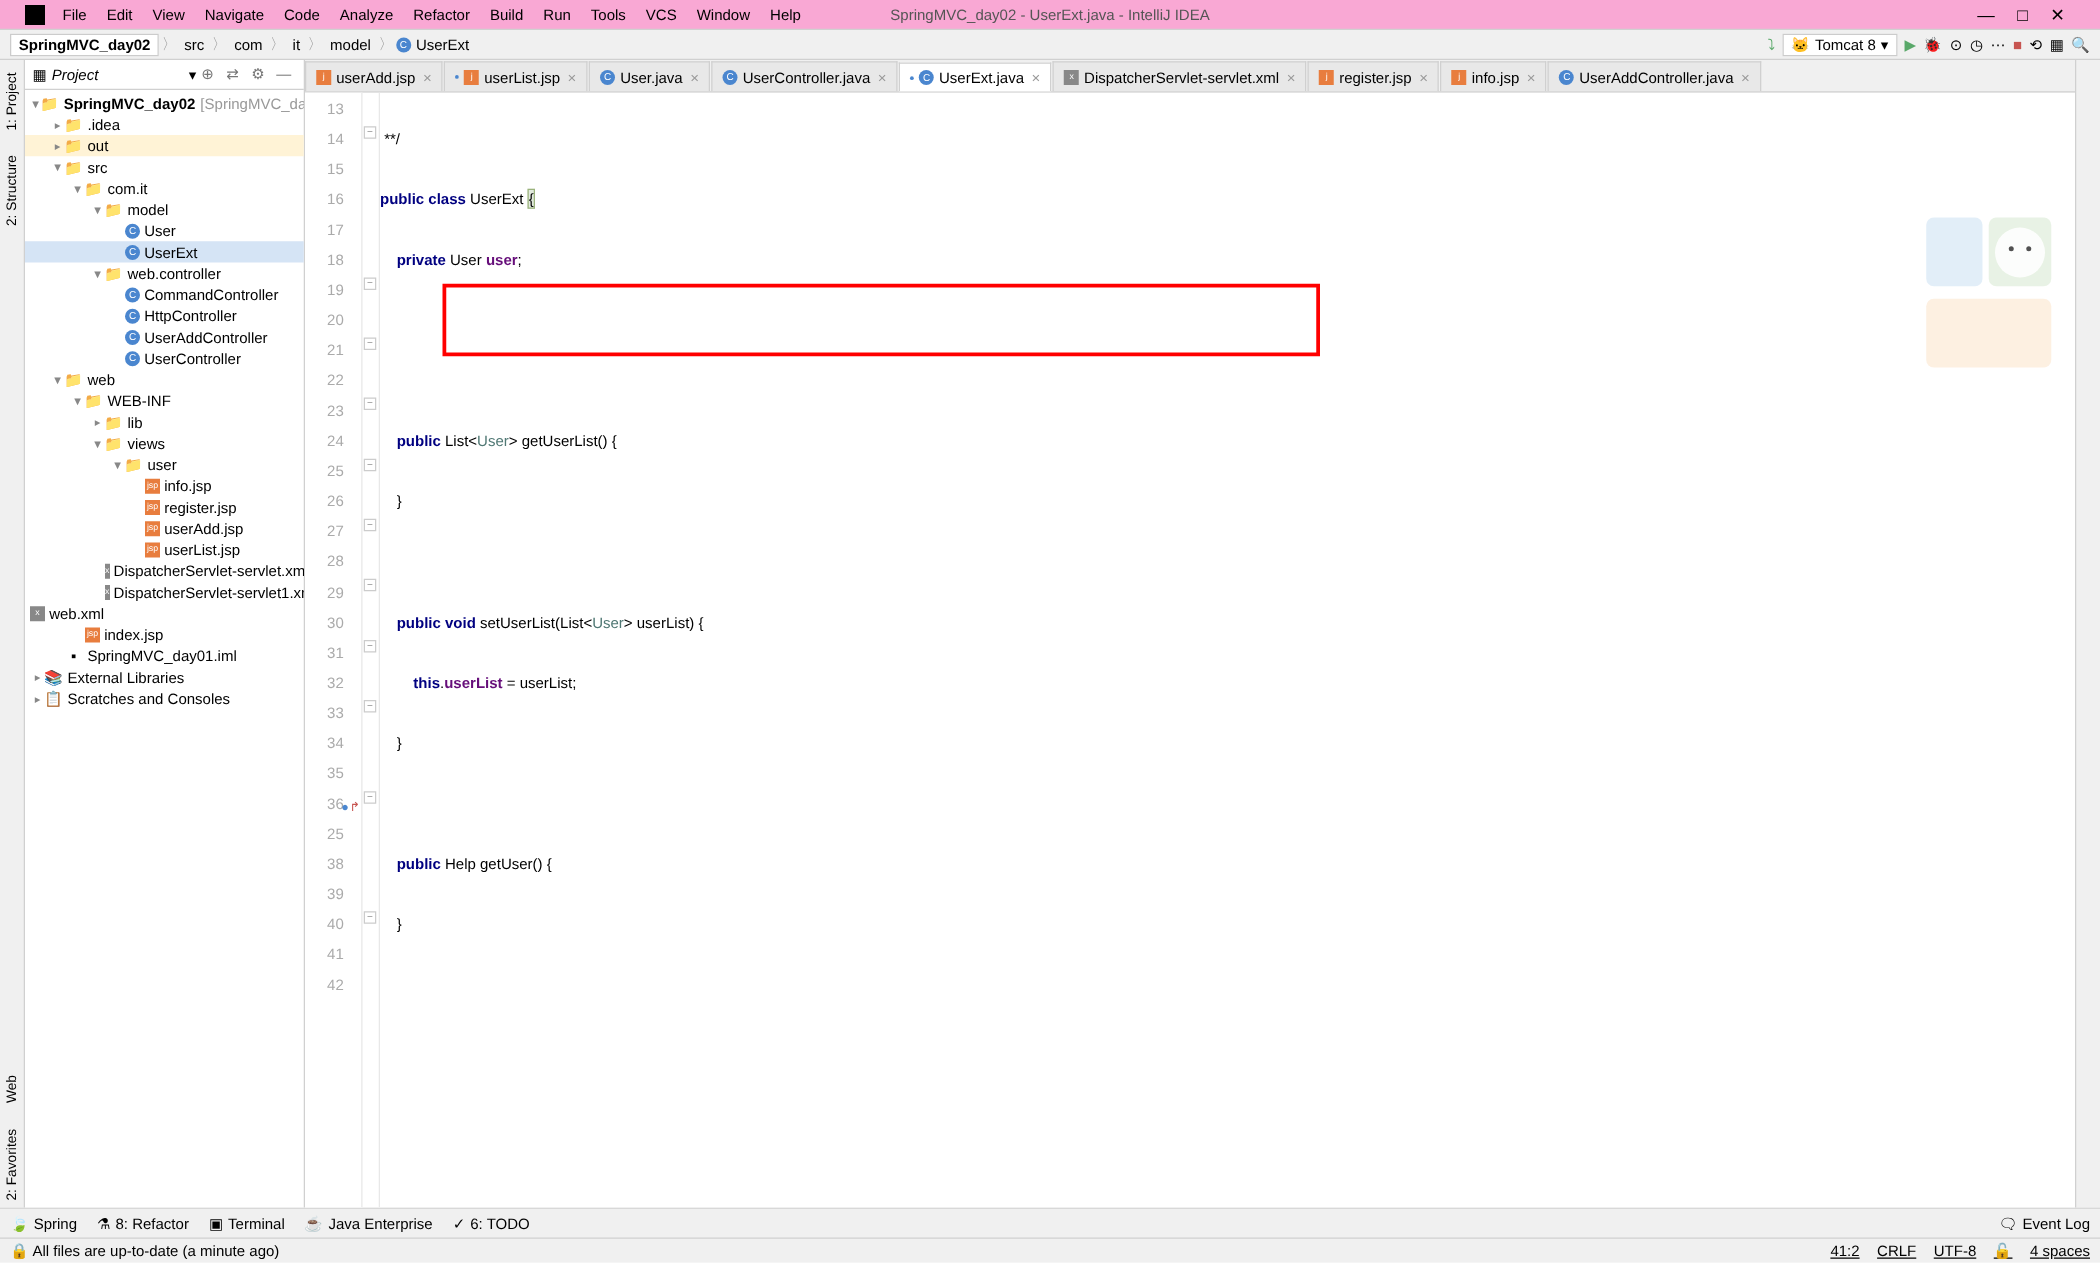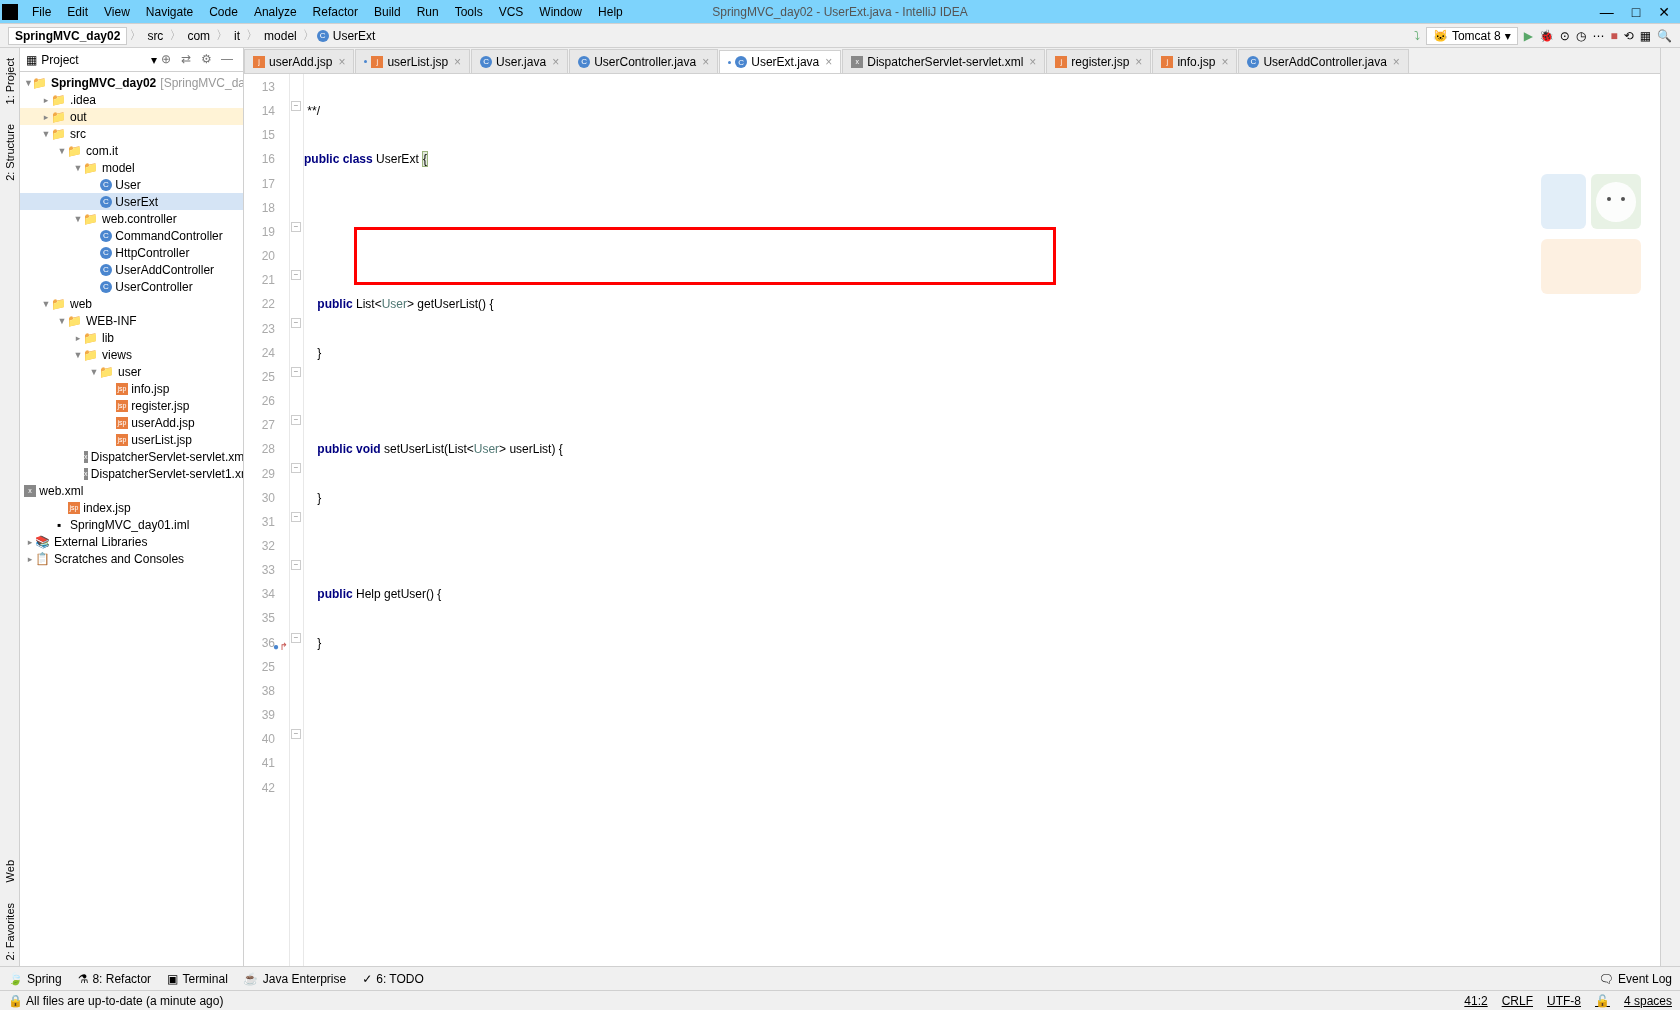--- a/index.html
+++ b/index.html
@@ -1,34 +1,34 @@
 <!DOCTYPE html>
 <html><head>
 <meta charset="utf-8">
 <style>
 *{margin:0;padding:0;box-sizing:border-box;font-family:"Segoe UI",Arial,sans-serif;font-size:12px;}
 body{background:#f0f0f0;width:1680px;height:1010px;overflow:hidden;position:relative;}
-.menubar{height:24px;background:#7dd3fc;border-bottom:1px solid #d0d0d0;display:flex;align-items:center;padding:0 2px;}
+.menubar{height:24px;background:#f9a8d4;border-bottom:1px solid #d0d0d0;display:flex;align-items:center;padding:0 20px;}
 .menubar .logo{width:16px;height:16px;background:#000;margin-right:6px;}
 .menubar .mitem{padding:2px 8px;cursor:pointer;}
 .menubar .title{margin-left:auto;margin-right:auto;color:#555;position:absolute;left:50%;transform:translateX(-50%);}
 .menubar .winctl{margin-left:auto;display:flex;gap:18px;padding-right:8px;}
 .menubar .winctl span{cursor:pointer;font-size:14px;}
 .breadcrumb{height:24px;background:#f0f0f0;border-bottom:1px solid #d0d0d0;display:flex;align-items:center;padding:0 8px;}
 .breadcrumb .bc{padding:0 4px;}
 .breadcrumb .bc.bold{font-weight:bold;background:#fff;border:1px solid #ccc;padding:1px 6px;}
 .breadcrumb .sep{color:#999;padding:0 2px;}
 .breadcrumb .right{margin-left:auto;display:flex;align-items:center;gap:6px;}
 .tomcat-btn{border:1px solid #ccc;padding:1px 6px;display:flex;align-items:center;gap:4px;background:#fff;}
 .main{display:flex;height:calc(100% - 24px - 24px - 24px - 20px);}
 .leftbar{width:20px;background:#f0f0f0;border-right:1px solid #d0d0d0;display:flex;flex-direction:column;align-items:center;padding-top:4px;gap:8px;}
 .leftbar .vtab{writing-mode:vertical-rl;transform:rotate(180deg);font-size:11px;padding:6px 2px;cursor:pointer;}
 .project-panel{width:224px;background:#fff;border-right:1px solid #d0d0d0;display:flex;flex-direction:column;}
 .project-header{height:24px;border-bottom:1px solid #d0d0d0;display:flex;align-items:center;padding:0 6px;gap:4px;}
-.project-header .ptitle{flex:1;}
+.project-header .ptitle{flex:1;font-style:italic;}
 .project-header .tbtn{width:16px;height:16px;cursor:pointer;color:#777;}
 .tree{flex:1;overflow:auto;padding:2px 0;}
 .tree-row{display:flex;align-items:center;height:17px;padding-left:4px;cursor:pointer;white-space:nowrap;}
 .tree-row.sel{background:#d5e4f5;}
 .tree-row .exp{width:12px;text-align:center;color:#888;font-size:9px;}
 .tree-row .tico{width:14px;height:14px;margin-right:4px;display:inline-flex;align-items:center;justify-content:center;}
 .tree-row .hint{color:#999;margin-left:4px;}
 .ico-folder{color:#d9a441;}
 .ico-folder-orange{color:#e87d3e;}
 .ico-blue{color:#4a86cf;}
@@ -326,26 +326,28 @@
         <div class="fold" style="top:341px">−</div>
         <div class="fold" style="top:389px">−</div>
         <div class="fold" style="top:438px">−</div>
         <div class="fold" style="top:486px">−</div>
         <div class="fold" style="top:559px">−</div>
         <div class="fold" style="top:655px">−</div>
       </div>
       <div class="code">
 <div><span> **/</span></div>
 <div><span class="kw">public class</span><span> UserExt </span><span class="hl-brace">{</span></div>
+<div><span class="kw">    private</span><span> User </span><span class="field">user</span><span>;</span></div>
 <div> </div>
 <div> </div>
 <div><span class="kw">    public</span><span> List&lt;</span><span class="gen">User</span><span>&gt; getUserList() {</span></div>
 <div><span>    }</span></div>
 <div> </div>
 <div><span class="kw">    public void </span><span>setUserList</span><span>(List&lt;</span><span class="gen">User</span><span>&gt; userList) {</span></div>
+<div><span class="kw">        this</span><span>.</span><span class="field">userList</span><span> = userList;</span></div>
 <div><span>    }</span></div>
 <div> </div>
 <div><span class="kw">    public</span><span> Help getUser() {</span></div>
 <div><span>    }</span></div>
 <div> </div>
 
 
 
 
 

